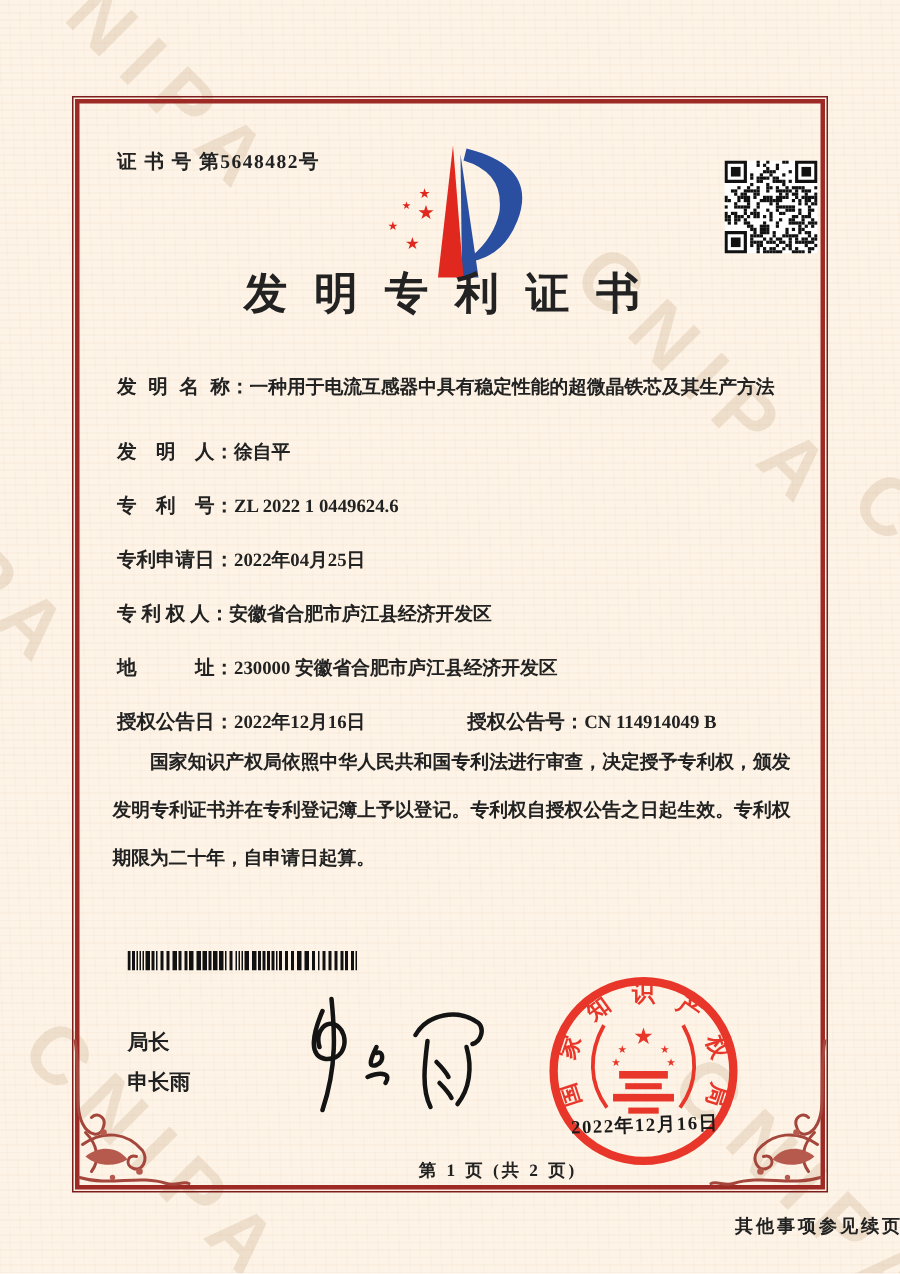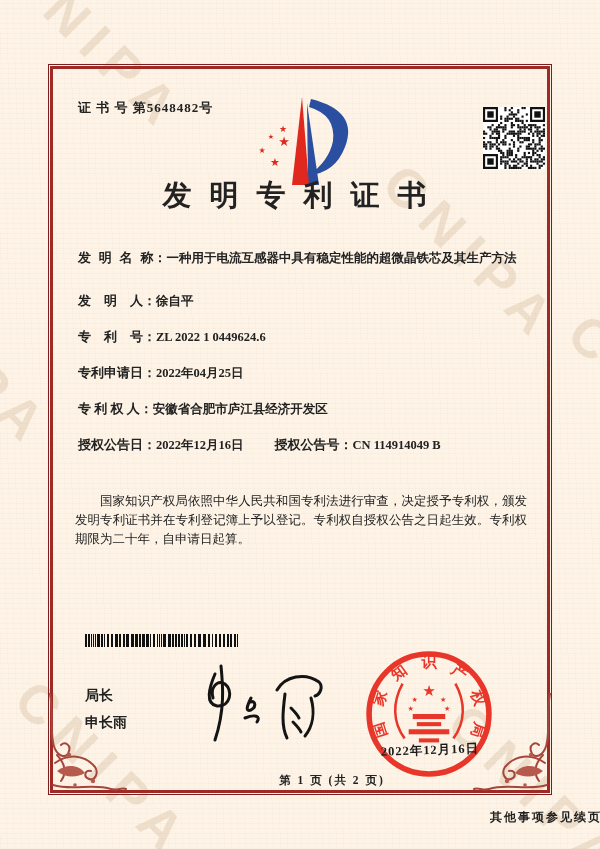--- a/index.html
+++ b/index.html
@@ -45,25 +45,25 @@
   .title{
     position:absolute;left:0;top:176px;width:100%;
     text-align:center;font-size:29px;font-weight:bold;
     letter-spacing:18px;padding-left:7px;box-sizing:border-box;
   }
   .fields{position:absolute;left:78px;top:248px;width:452px;}
   .frow{display:flex;line-height:22px;margin-bottom:14px;}
   .frow.first{margin-bottom:20px;font-family:Liberation Mono, monospace;}
   .flabel{font-size:13px;font-weight:600;white-space:pre;flex:none;}
   .fvalue{font-size:12.5px;font-weight:600;white-space:pre-wrap;margin-left:0;}
-  .grant-row{display:flex;gap:31px;align-items:flex-end;}
+  .grant-row{display:flex;gap:68px;align-items:flex-end;}
   .grant-pair{display:flex;}
   .legal{
     position:absolute;left:75px;top:492px;width:452px;
-    font-size:12.5px;line-height:19px;text-align:justify;font-weight:400;
+    font-size:12.5px;line-height:32px;text-align:justify;font-weight:700;
   }
   .legal p{margin:0;text-indent:2em;}
   .barcode{position:absolute;left:85px;top:634px;}
   .director{position:absolute;left:85px;top:682px;font-size:14px;font-weight:bold;line-height:27px;
     font-family:Liberation Serif, serif;}
   .signature{position:absolute;left:185px;top:660px;}
   .seal{position:absolute;left:364px;top:649px;}
   .seal-date{
     position:absolute;left:356px;top:742px;width:148px;text-align:center;
     font-size:12.5px;font-weight:bold;color:#1a1a1a;transform:rotate(-2deg);
@@ -463,20 +463,24 @@
       <span class="fvalue">ZL 2022 1 0449624.6</span>
     </div>
     <div class="frow">
       <span class="flabel">专利申请日：</span>
       <span class="fvalue">2022年04月25日</span>
     </div>
     <div class="frow">
       <span class="flabel">专 利 权 人：</span>
       <span class="fvalue">安徽省合肥市庐江县经济开发区</span>
     </div>
+    <div class="frow">
+      <span class="flabel">地　　　址：</span>
+      <span class="fvalue">230000 安徽省合肥市庐江县经济开发区</span>
+    </div>
     <div class="frow grant-row">
       <span class="grant-pair">
         <span class="flabel">授权公告日：</span>
         <span class="fvalue">2022年12月16日</span>
       </span>
       <span class="grant-pair">
         <span class="flabel">授权公告号：</span>
         <span class="fvalue">CN 114914049 B</span>
       </span>
     </div>

